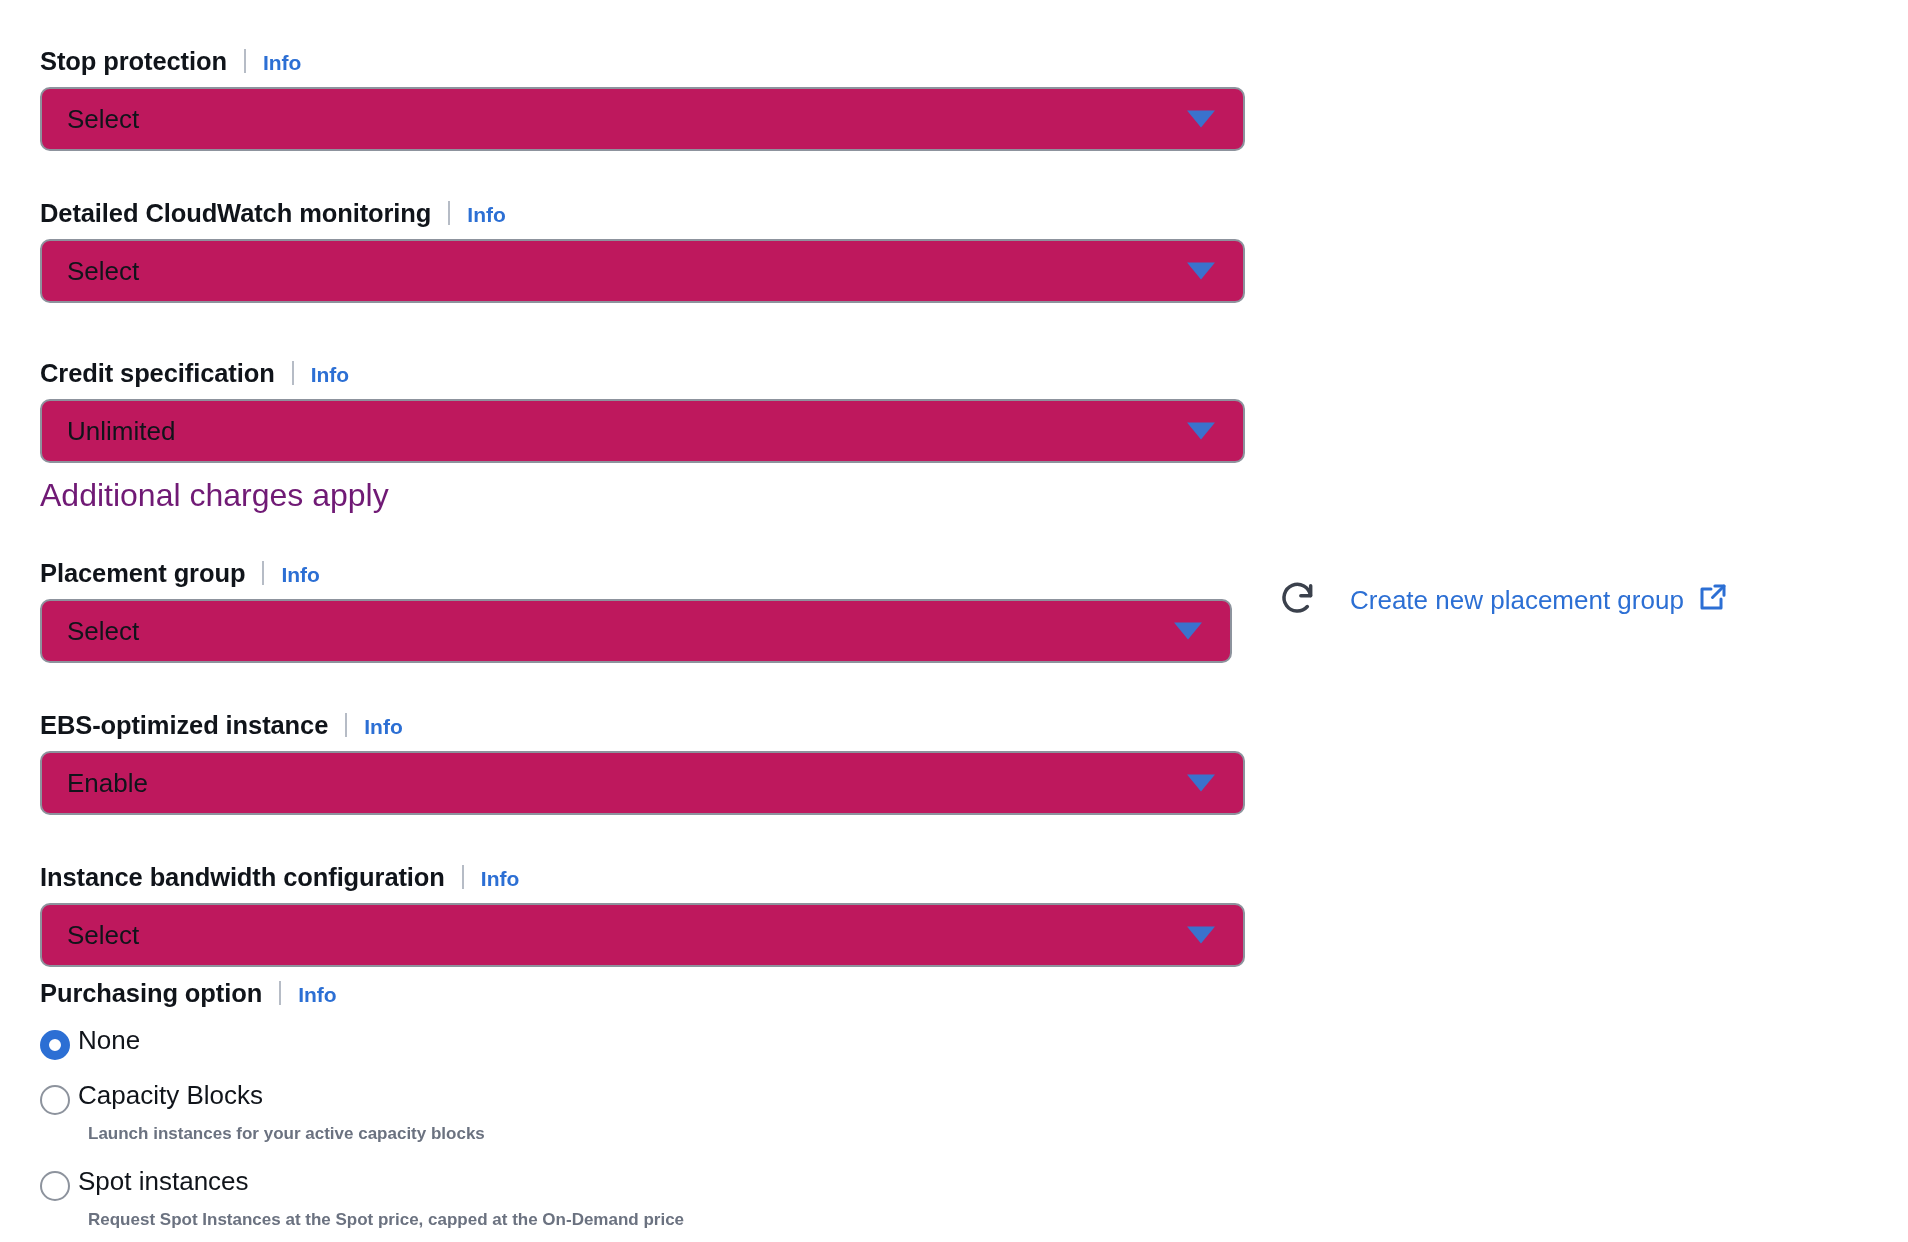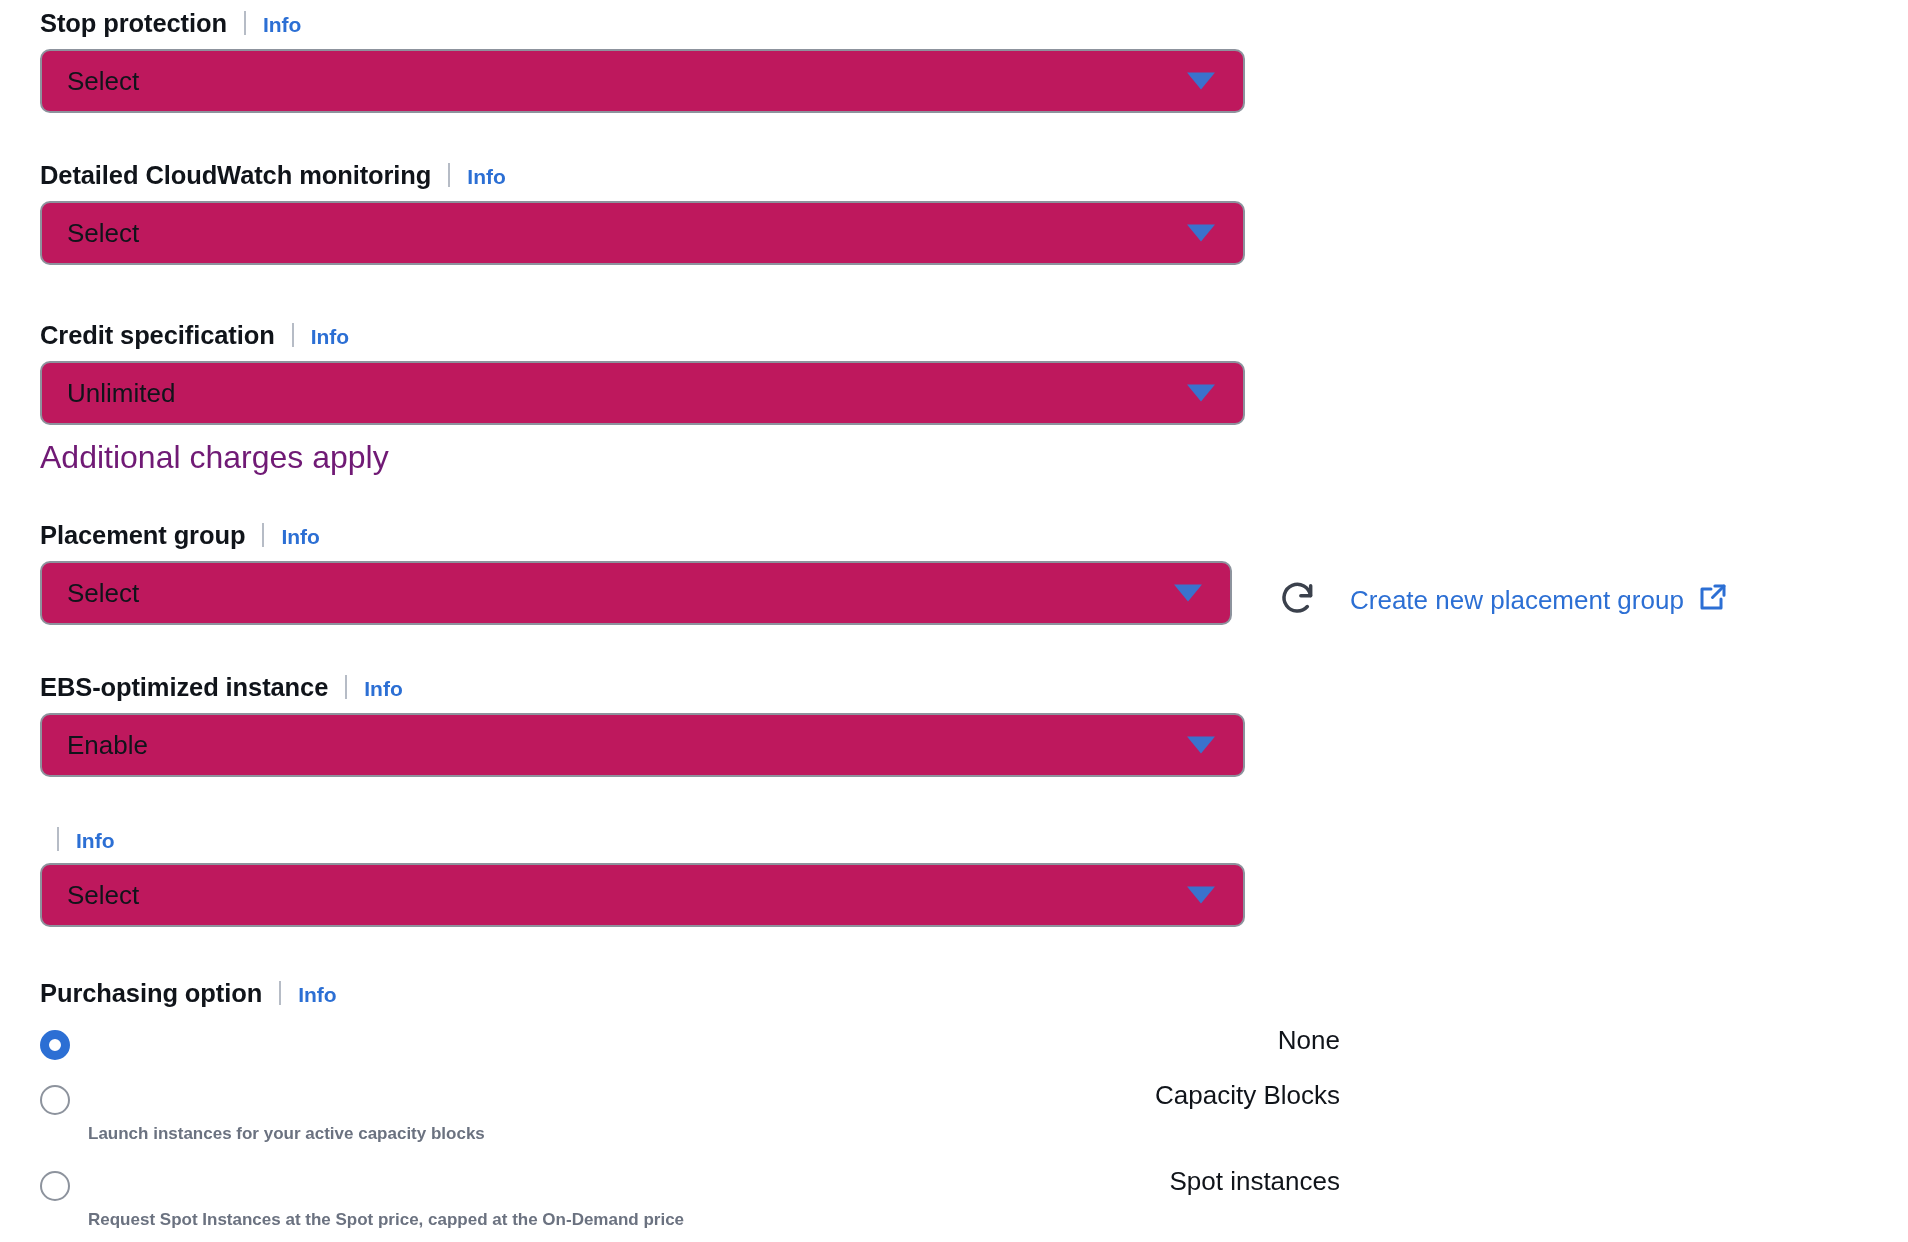--- a/index.html
+++ b/index.html
@@ -19,20 +19,21 @@
     width: 1908px;
     height: 1242px;
     padding: 0;
     box-sizing: border-box;
   }
 
   
   .field {
     position: absolute;
     left: 40px;
+    margin-top: 38px;
   }
   .label-row {
     display: flex;
     align-items: baseline;
     gap: 0;
     margin: 0 0 12px 0;
     white-space: nowrap;
   }
   .label-text {
     font-size: 25.5px;
@@ -118,23 +119,22 @@
     text-decoration: none;
     cursor: pointer;
     white-space: nowrap;
   }
 
   
   .radio-group { position: absolute; left: 40px; }
   .radio-item {
     display: flex;
     align-items: flex-start;
-    gap: 18px;
-    cursor: pointer;
-    justify-content: space-between;
+    gap: 8px;
+    cursor: pointer;
   }
   .radio-mark {
     flex: 0 0 auto;
     width: 30px;
     height: 30px;
     border-radius: 50%;
     box-sizing: border-box;
     border: 2px solid #8d939d;
     background: #ffffff;
     margin-top: 5px;
@@ -236,20 +236,21 @@
       <a class="info-link">Info</a>
     </div>
     <div class="select-box">
       <span class="select-value">Enable</span>
       <span class="caret"></span>
     </div>
   </div>
 
   <div class="field" style="top:824px; width:1205px;">
     <div class="label-row">
+      <span class="label-text">Instance bandwidth configuration</span>
       <span class="label-divider"></span>
       <a class="info-link">Info</a>
     </div>
     <div class="select-box">
       <span class="select-value">Select</span>
       <span class="caret"></span>
     </div>
   </div>
 
   <div class="radio-group" style="top:978px; width:1300px;">

